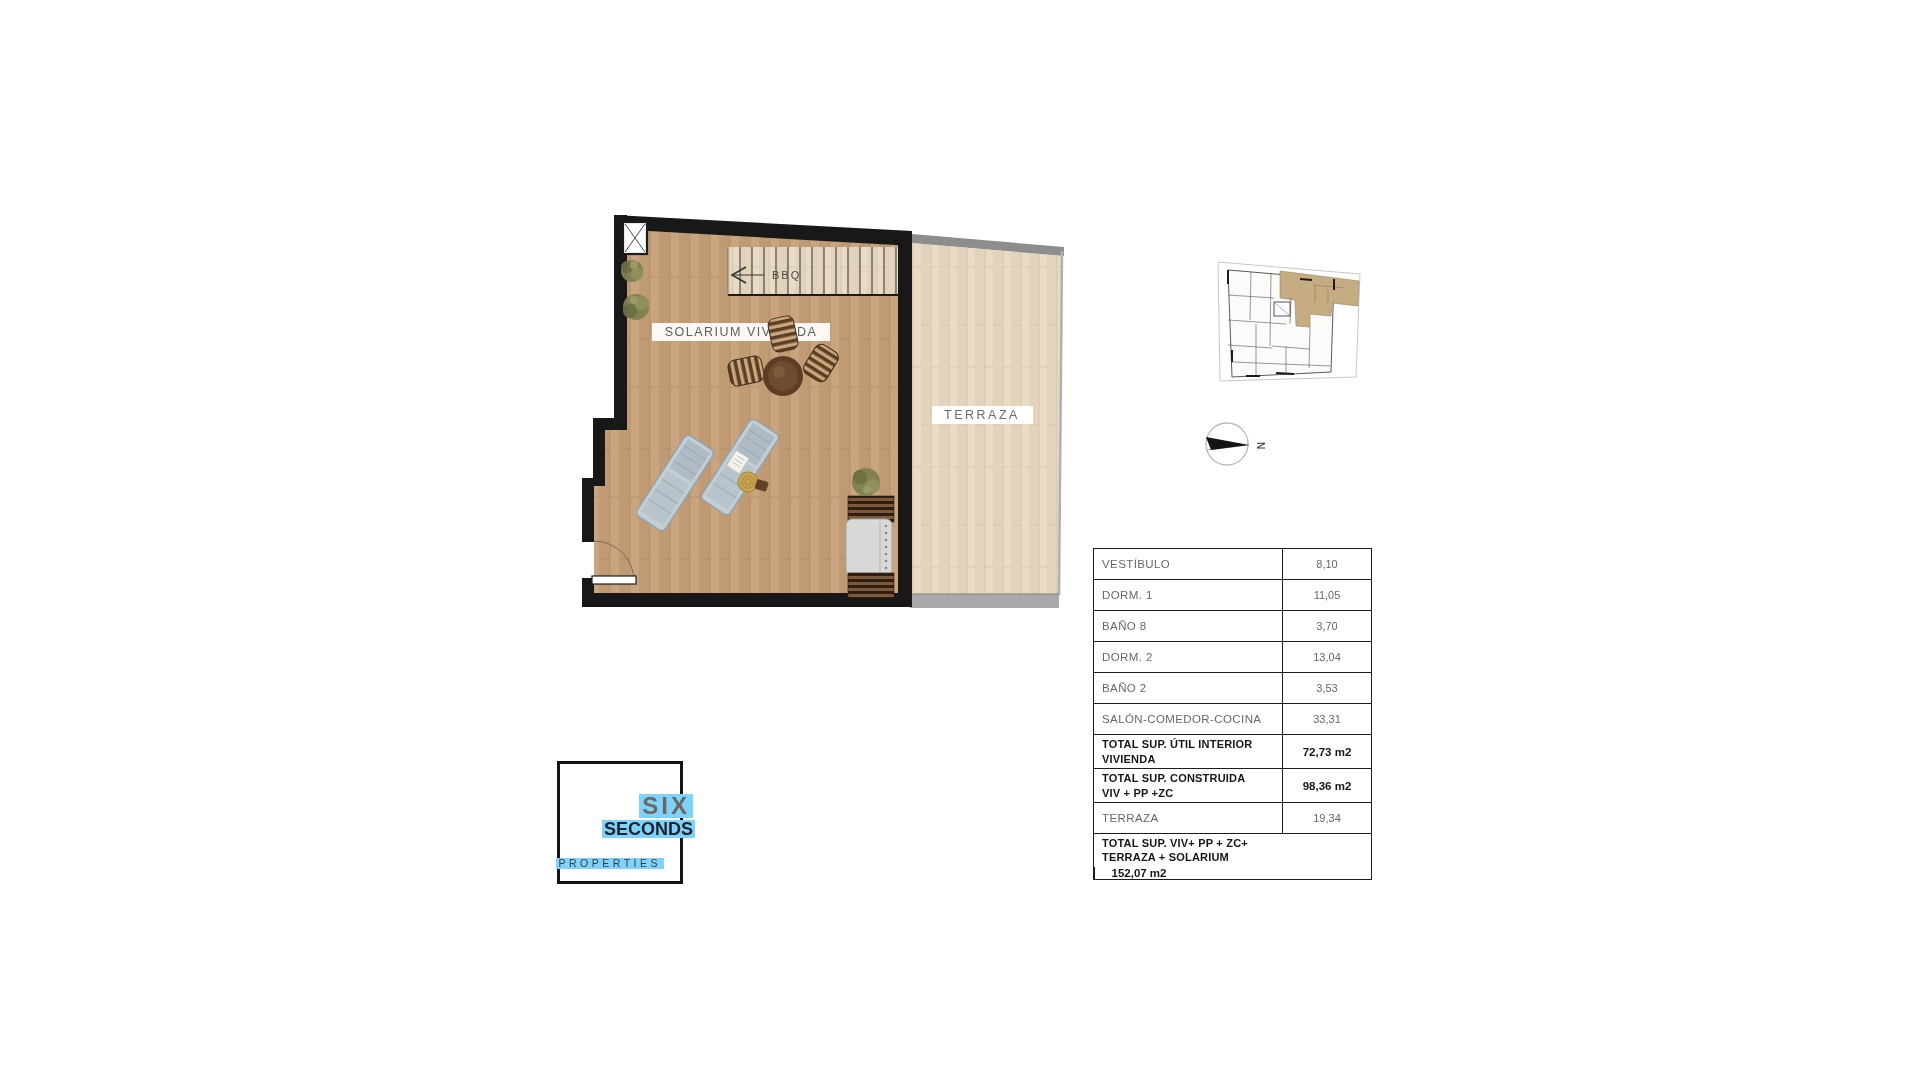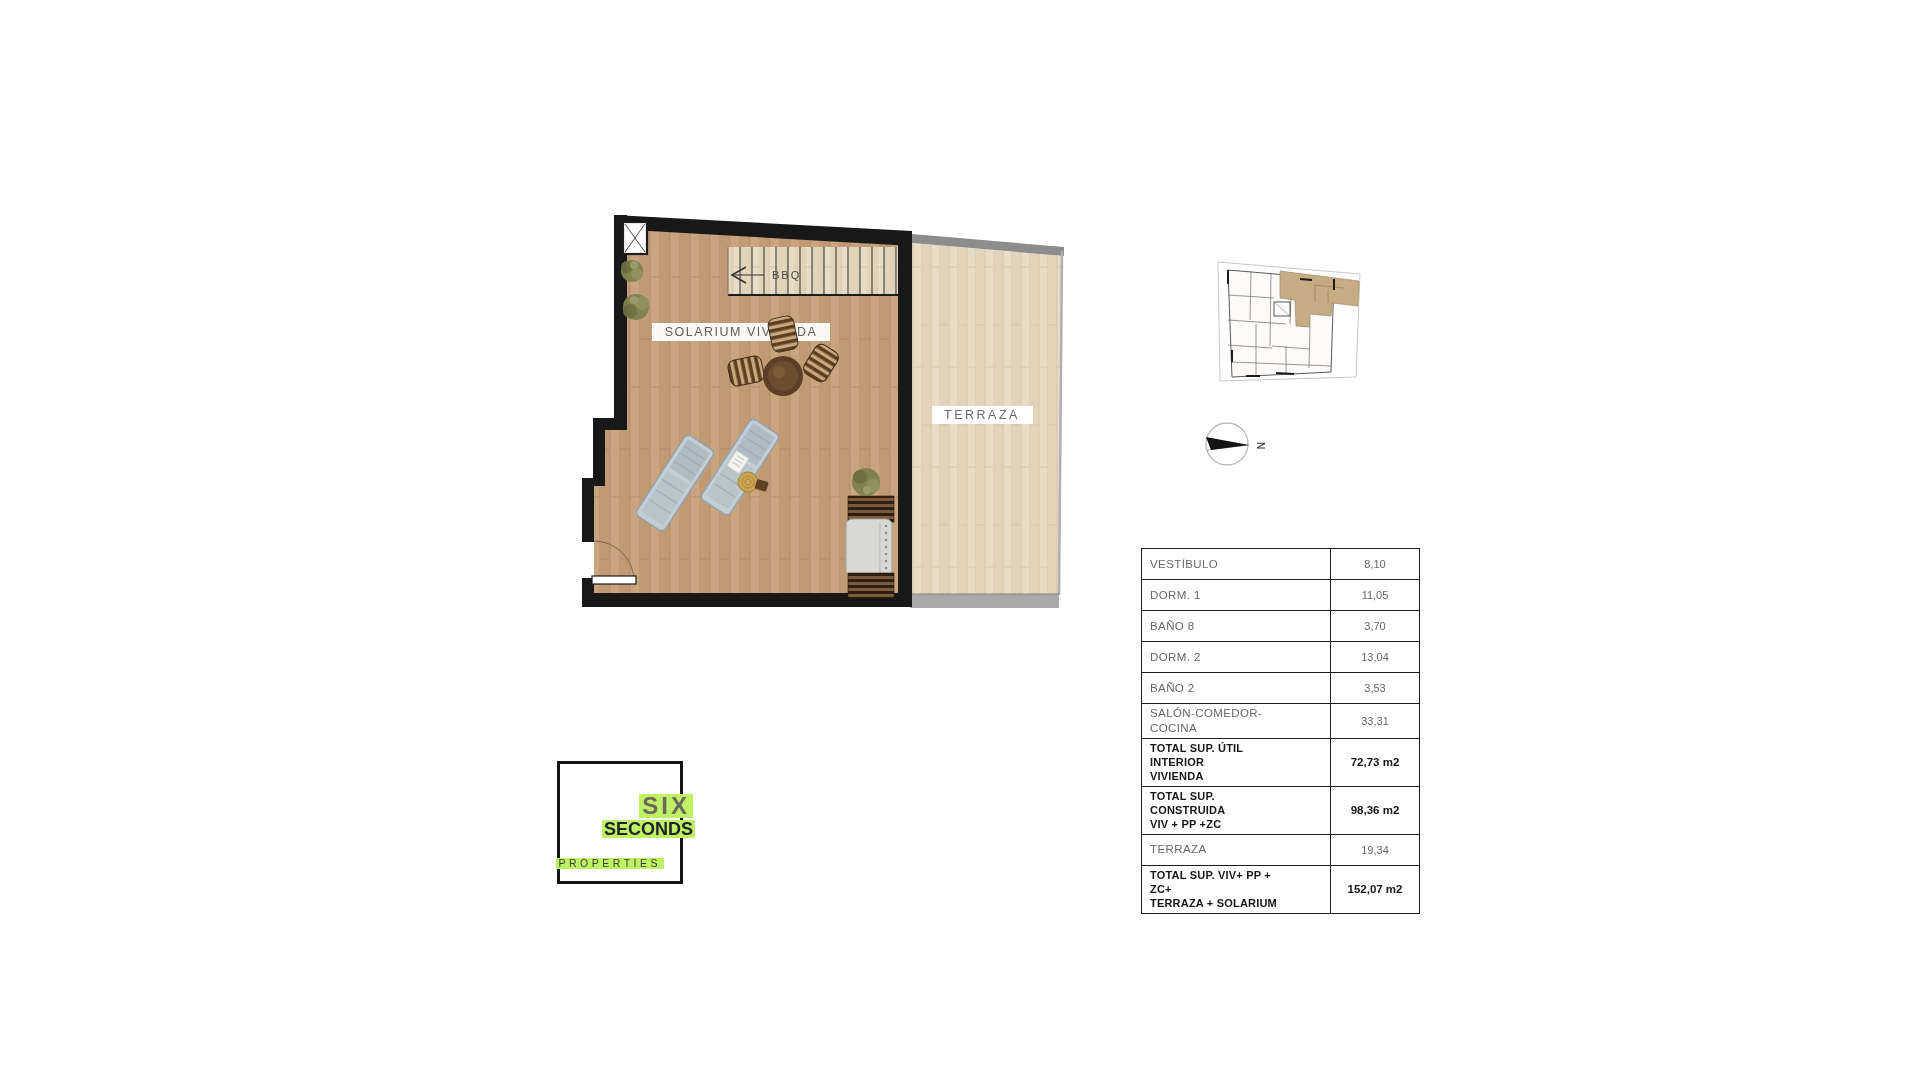--- a/index.html
+++ b/index.html
@@ -5,36 +5,36 @@
   html,body{margin:0;padding:0;background:#ffffff;}
   body{font-family:"Liberation Sans", sans-serif;}
   #canvas{position:relative;width:1920px;height:956px;background:#fff;overflow:hidden;}
 
   
   #floor-plan{position:absolute;left:580px;top:195px;width:500px;height:420px;}
   #key-plan{position:absolute;left:1216px;top:250px;width:150px;height:135px;}
   #compass{position:absolute;left:1198px;top:416px;width:72px;height:62px;}
 
   
-  #area-table{position:absolute;left:1093px;top:548px;width:277px;border:1.4px solid #1c1c1c;background:#fff;margin-left:48px;}
+  #area-table{position:absolute;left:1093px;top:548px;width:277px;border:1.4px solid #1c1c1c;background:#fff;}
   .trow{display:flex;align-items:stretch;min-height:30px;}
-  .trow + .trow{border-top:1.2px solid #1c1c1c;gap:36px;}
+  .trow + .trow{border-top:1.2px solid #1c1c1c;}
   .tlabel{flex:1;display:flex;align-items:center;padding:2px 8px;font-size:11.5px;
           color:#676767;letter-spacing:.4px;white-space:pre-line;line-height:1.3;}
   .tvalue{width:88px;border-left:1.2px solid #1c1c1c;display:flex;align-items:center;
           justify-content:center;font-size:11px;color:#676767;text-align:center;}
   .trow.bold{min-height:33px;}
   .trow.bold .tlabel{font-weight:bold;color:#161616;font-size:11px;letter-spacing:.2px;}
   .trow.bold .tvalue{font-weight:bold;color:#161616;font-size:11.5px;}
-  .trow.bold:last-child{min-height:38px;}
+  .trow.bold:last-child{min-height:38px;flex-direction:column;}
 
   
   #brand-logo{position:absolute;left:557px;top:761px;width:120px;height:117px;
               border:3px solid #141414;}
-  #brand-logo .word{position:absolute;line-height:1;background:#bef264;white-space:nowrap;}
+  #brand-logo .word{position:absolute;line-height:1;background:#7dd3fc;white-space:nowrap;}
   .logo-six{right:-13px;top:30px;font-size:24px;font-weight:bold;letter-spacing:3px;color:#6e675f;padding:0 3px;}
   .logo-seconds{right:-15px;top:56px;font-size:18px;font-weight:bold;letter-spacing:0px;color:#22222c;padding:0 2px;}
   .logo-properties{right:16px;top:94px;font-size:10.5px;letter-spacing:3.5px;color:#3c3c3c;padding:0 3px;}
 
   svg text{font-family:"Liberation Sans", sans-serif;}
 </style>
 </head>
 <body>
 
 <div id="canvas">

